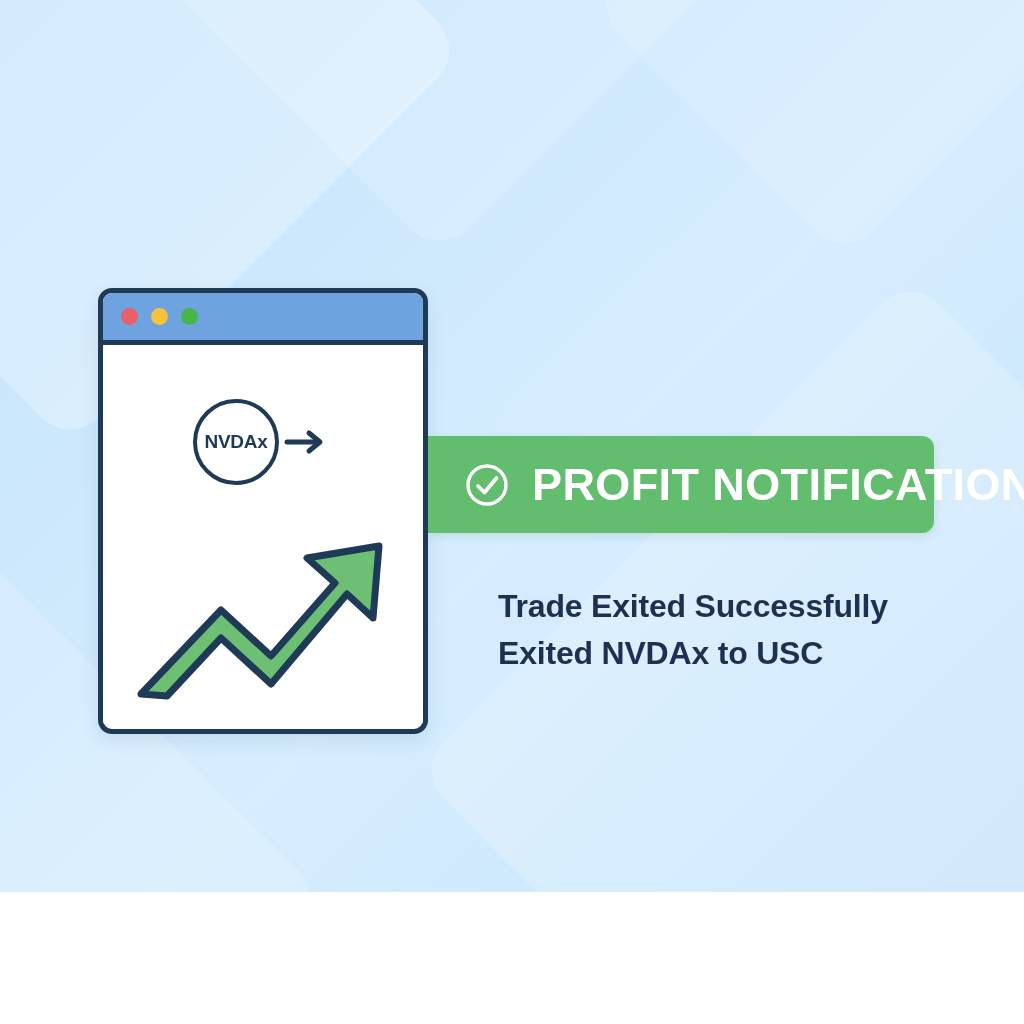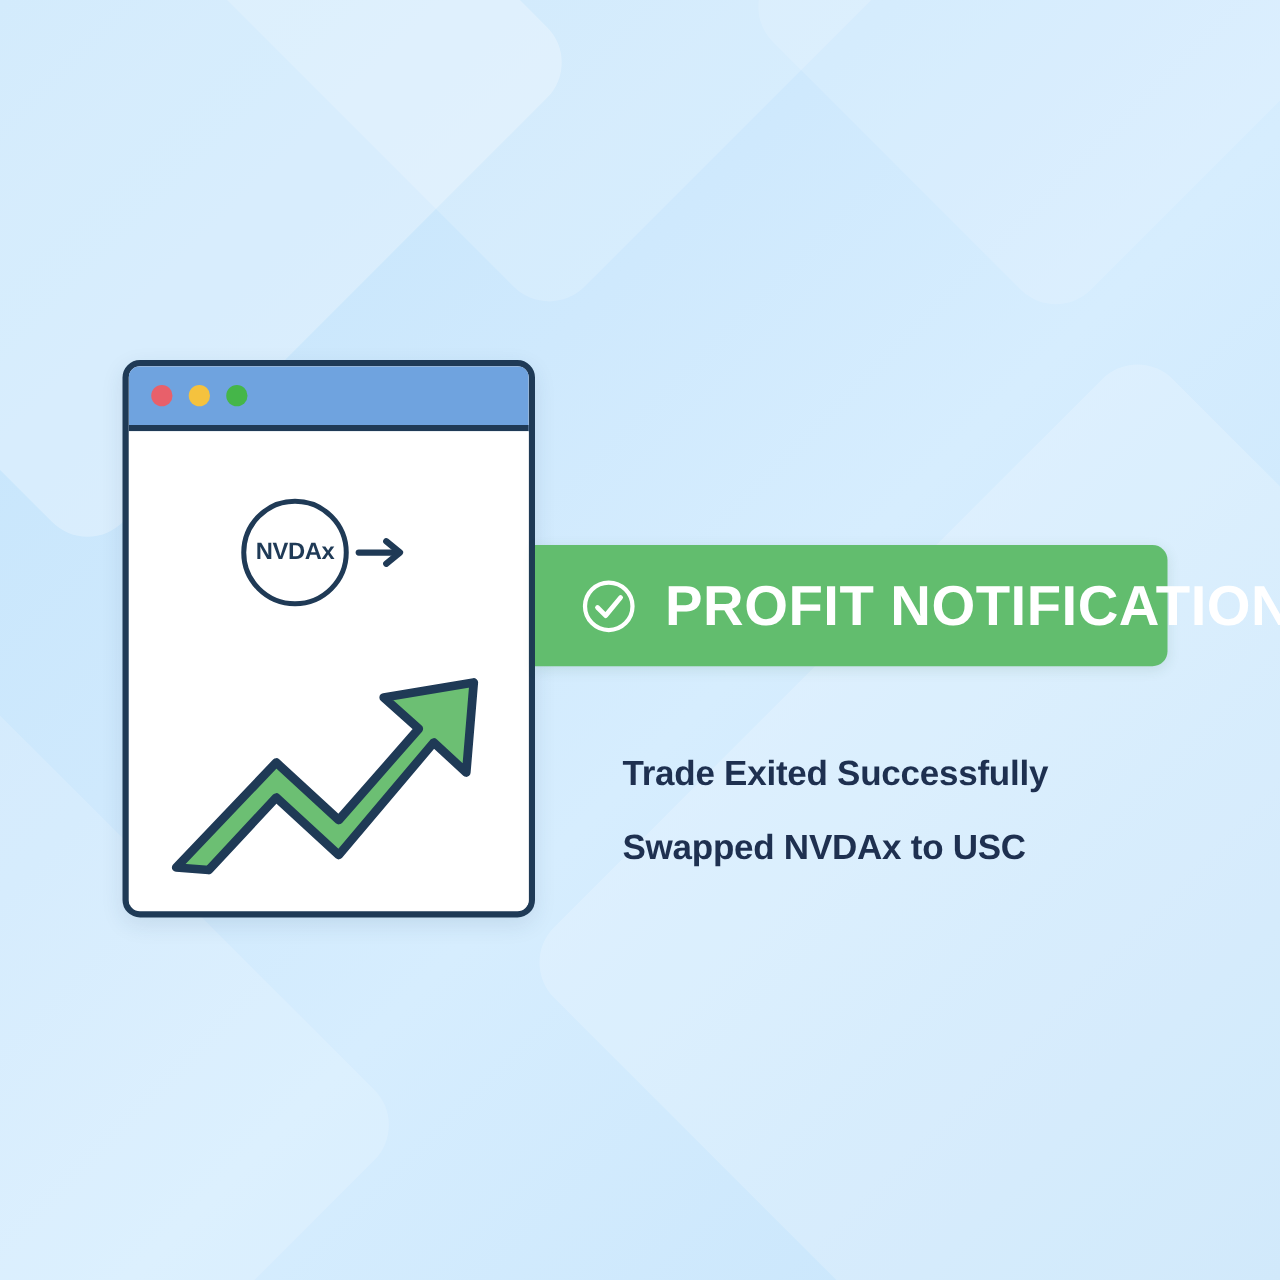--- a/index.html
+++ b/index.html
@@ -3,21 +3,21 @@
 <meta charset="utf-8">
 <style>
   html, body {
     margin: 0;
     padding: 0;
     background: #ffffff;
   }
   #stage {
     position: relative;
     width: 1024px;
-    height: 1024px;
+    height: 892px;
     overflow: hidden;
     font-family: "Liberation Sans", sans-serif;
     background: linear-gradient(135deg, #c3e4fb 0%, #cfe9fd 35%, #d6edfe 55%, #c6e4fb 100%);
   }
 
   
   .bg-layer {
     position: absolute;
     inset: 0;
     overflow: hidden;
@@ -151,26 +151,25 @@
 
   
   .subtitle {
     position: absolute;
     left: 498px;
     top: 583px;
     width: 430px;
   }
   .subtitle-line {
     color: #1e3050;
-    font-size: 28px;
+    font-size: 32px;
     font-weight: 700;
     line-height: 47px;
     letter-spacing: -0.2px;
     white-space: nowrap;
-    margin-top: 12px;
   }
 </style>
 </head>
 <body>
 
 <div id="stage">
 
   <div class="bg-layer">
     <div class="bg-diag bg-d1"></div>
     <div class="bg-diag bg-d2"></div>
@@ -228,16 +227,16 @@
       <svg viewBox="0 0 46 46" width="46" height="46" aria-hidden="true">
         <circle cx="23" cy="23" r="19" fill="none" stroke="#ffffff" stroke-width="3.4"></circle>
         <path d="M14 24 L20.5 30.5 L32.5 16" fill="none" stroke="#ffffff" stroke-width="3.8" stroke-linecap="round" stroke-linejoin="round"></path>
       </svg>
     </span>
     <span class="banner-title">PROFIT NOTIFICATION</span>
   </div>
 
   <div class="subtitle">
     <div class="subtitle-line">Trade Exited Successfully</div>
-    <div class="subtitle-line">Swapped NVDAx to USC</div>
+    <div class="subtitle-line">Exited NVDAx to USC</div>
   </div>
 
 </div>
 
 </body></html>

